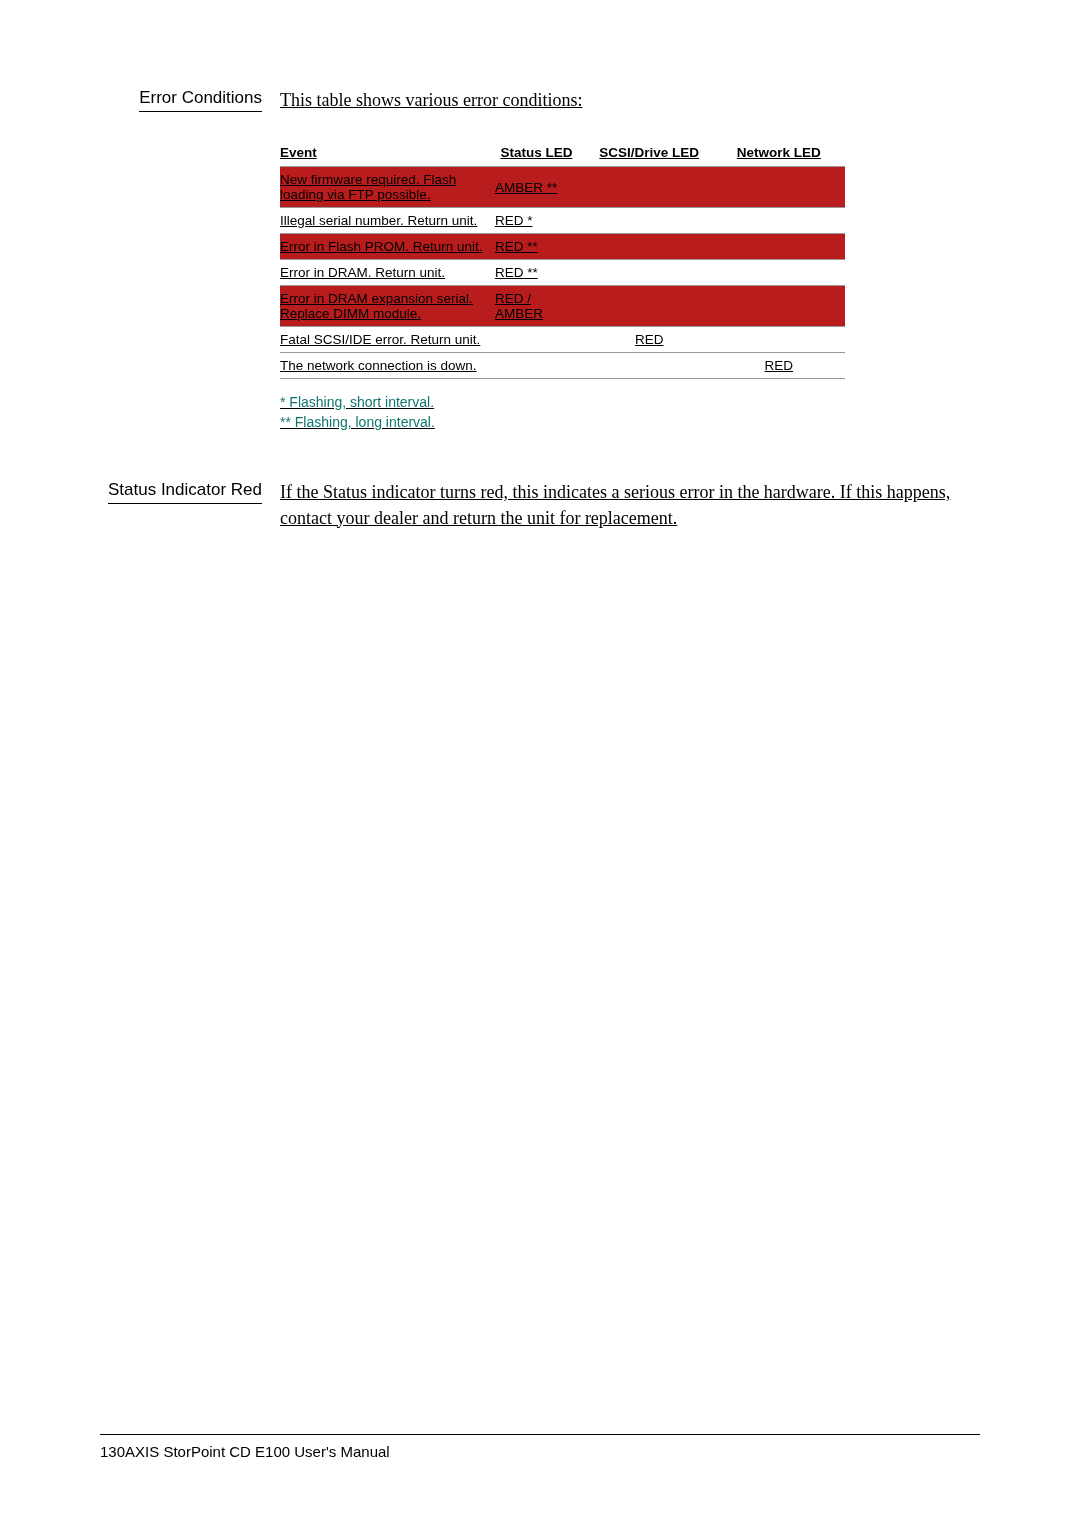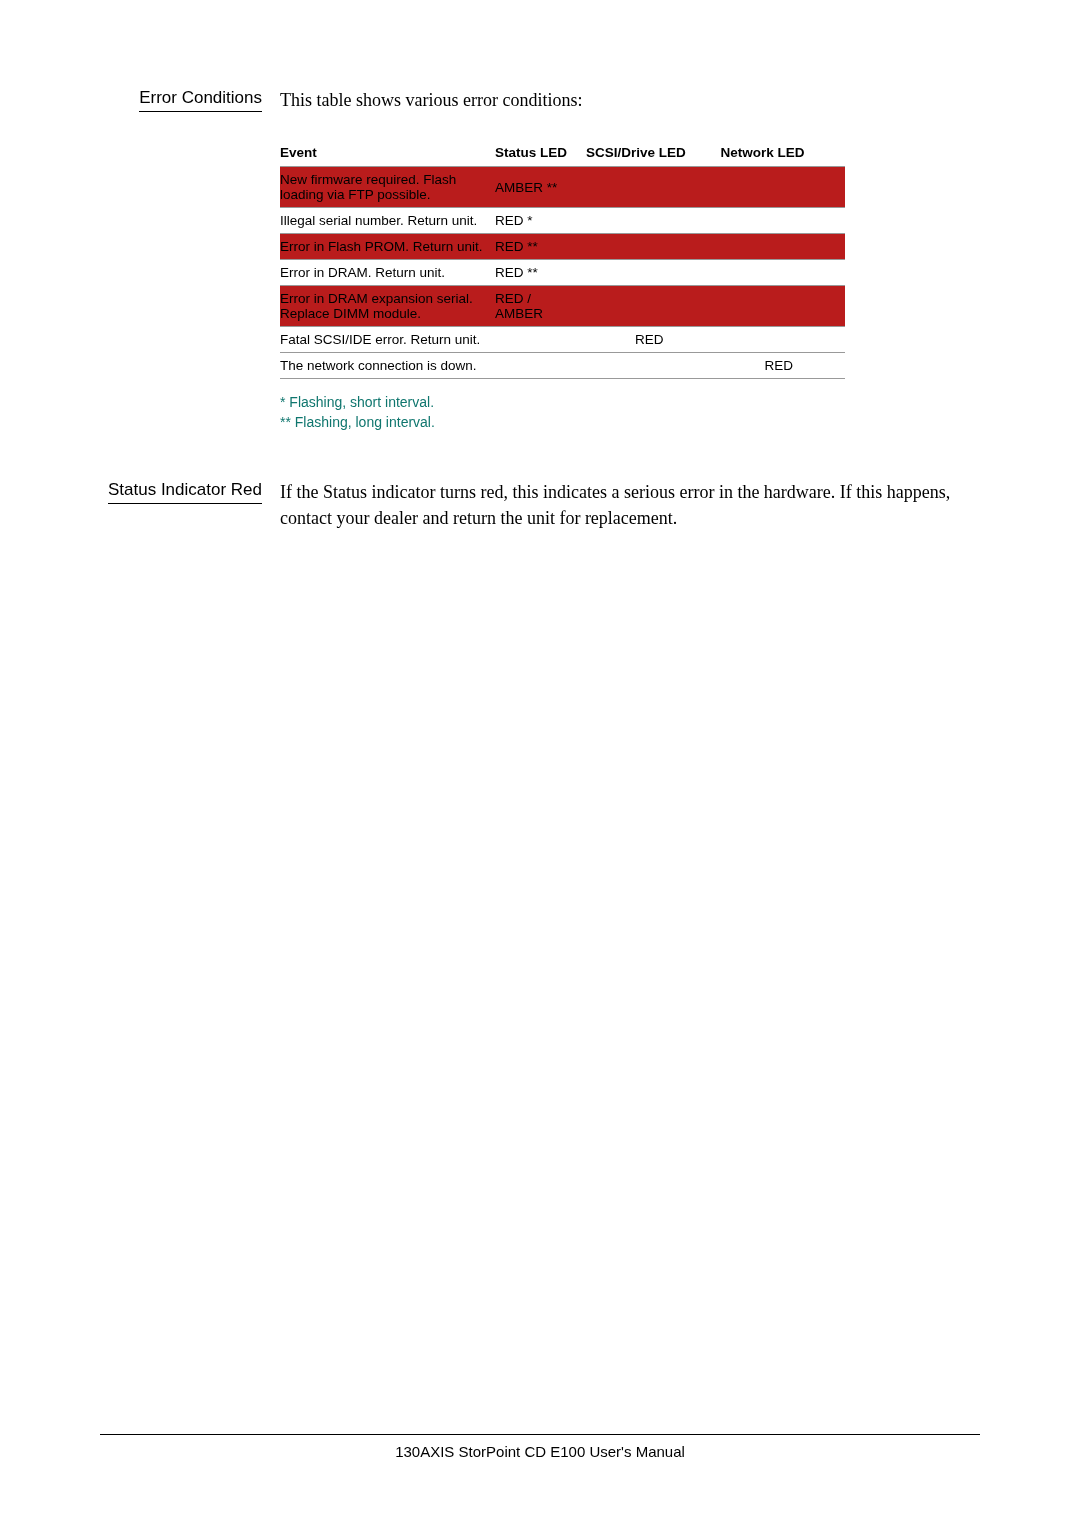--- a/index.html
+++ b/index.html
@@ -23,20 +23,21 @@
       margin-bottom: 38px;
     }
     .header-text {
       font-family: 'Gill Sans', 'Gill Sans MT', 'Trebuchet MS', sans-serif;
       font-size: 16px;
       color: #000;
     }
     .content-row {
       display: flex;
       margin-bottom: 18px;
+      text-decoration: underline;
     }
     .left-col {
       width: 180px;
       text-align: right;
       padding-right: 18px;
       box-sizing: border-box;
     }
     .section-heading {
       font-family: 'Gill Sans', 'Gill Sans MT', 'Trebuchet MS', sans-serif;
       font-size: 17px;
@@ -66,20 +67,21 @@
     th {
       font-family: Arial, Helvetica, sans-serif;
       font-size: 13.5px;
       font-weight: bold;
       text-align: left;
       padding: 6px 8px 6px 0;
       border-bottom: 1px solid #999;
       color: #000;
     }
     th.col-status, th.col-scsi, th.col-net {
+      text-align: center;
     }
     td {
       font-family: Arial, Helvetica, sans-serif;
       font-size: 13.5px;
       padding: 5px 8px 5px 0;
       border-bottom: 1px solid #999;
       vertical-align: middle;
       color: #000;
     }
     td.col-event {
@@ -110,21 +112,21 @@
       margin-top: 48px;
     }
     .footer {
       position: absolute;
       left: 100px;
       right: 100px;
       bottom: 68px;
       border-top: 1.5px solid #000;
       padding-top: 8px;
       display: flex;
-      justify-content: center;
+      justify-content: flex-start;
       font-family: 'Gill Sans', 'Gill Sans MT', 'Trebuchet MS', sans-serif;
       font-size: 15px;
       color: #000;
     }
   </style>
 </head>
 <body>
 
 <div class="page-container">
 

